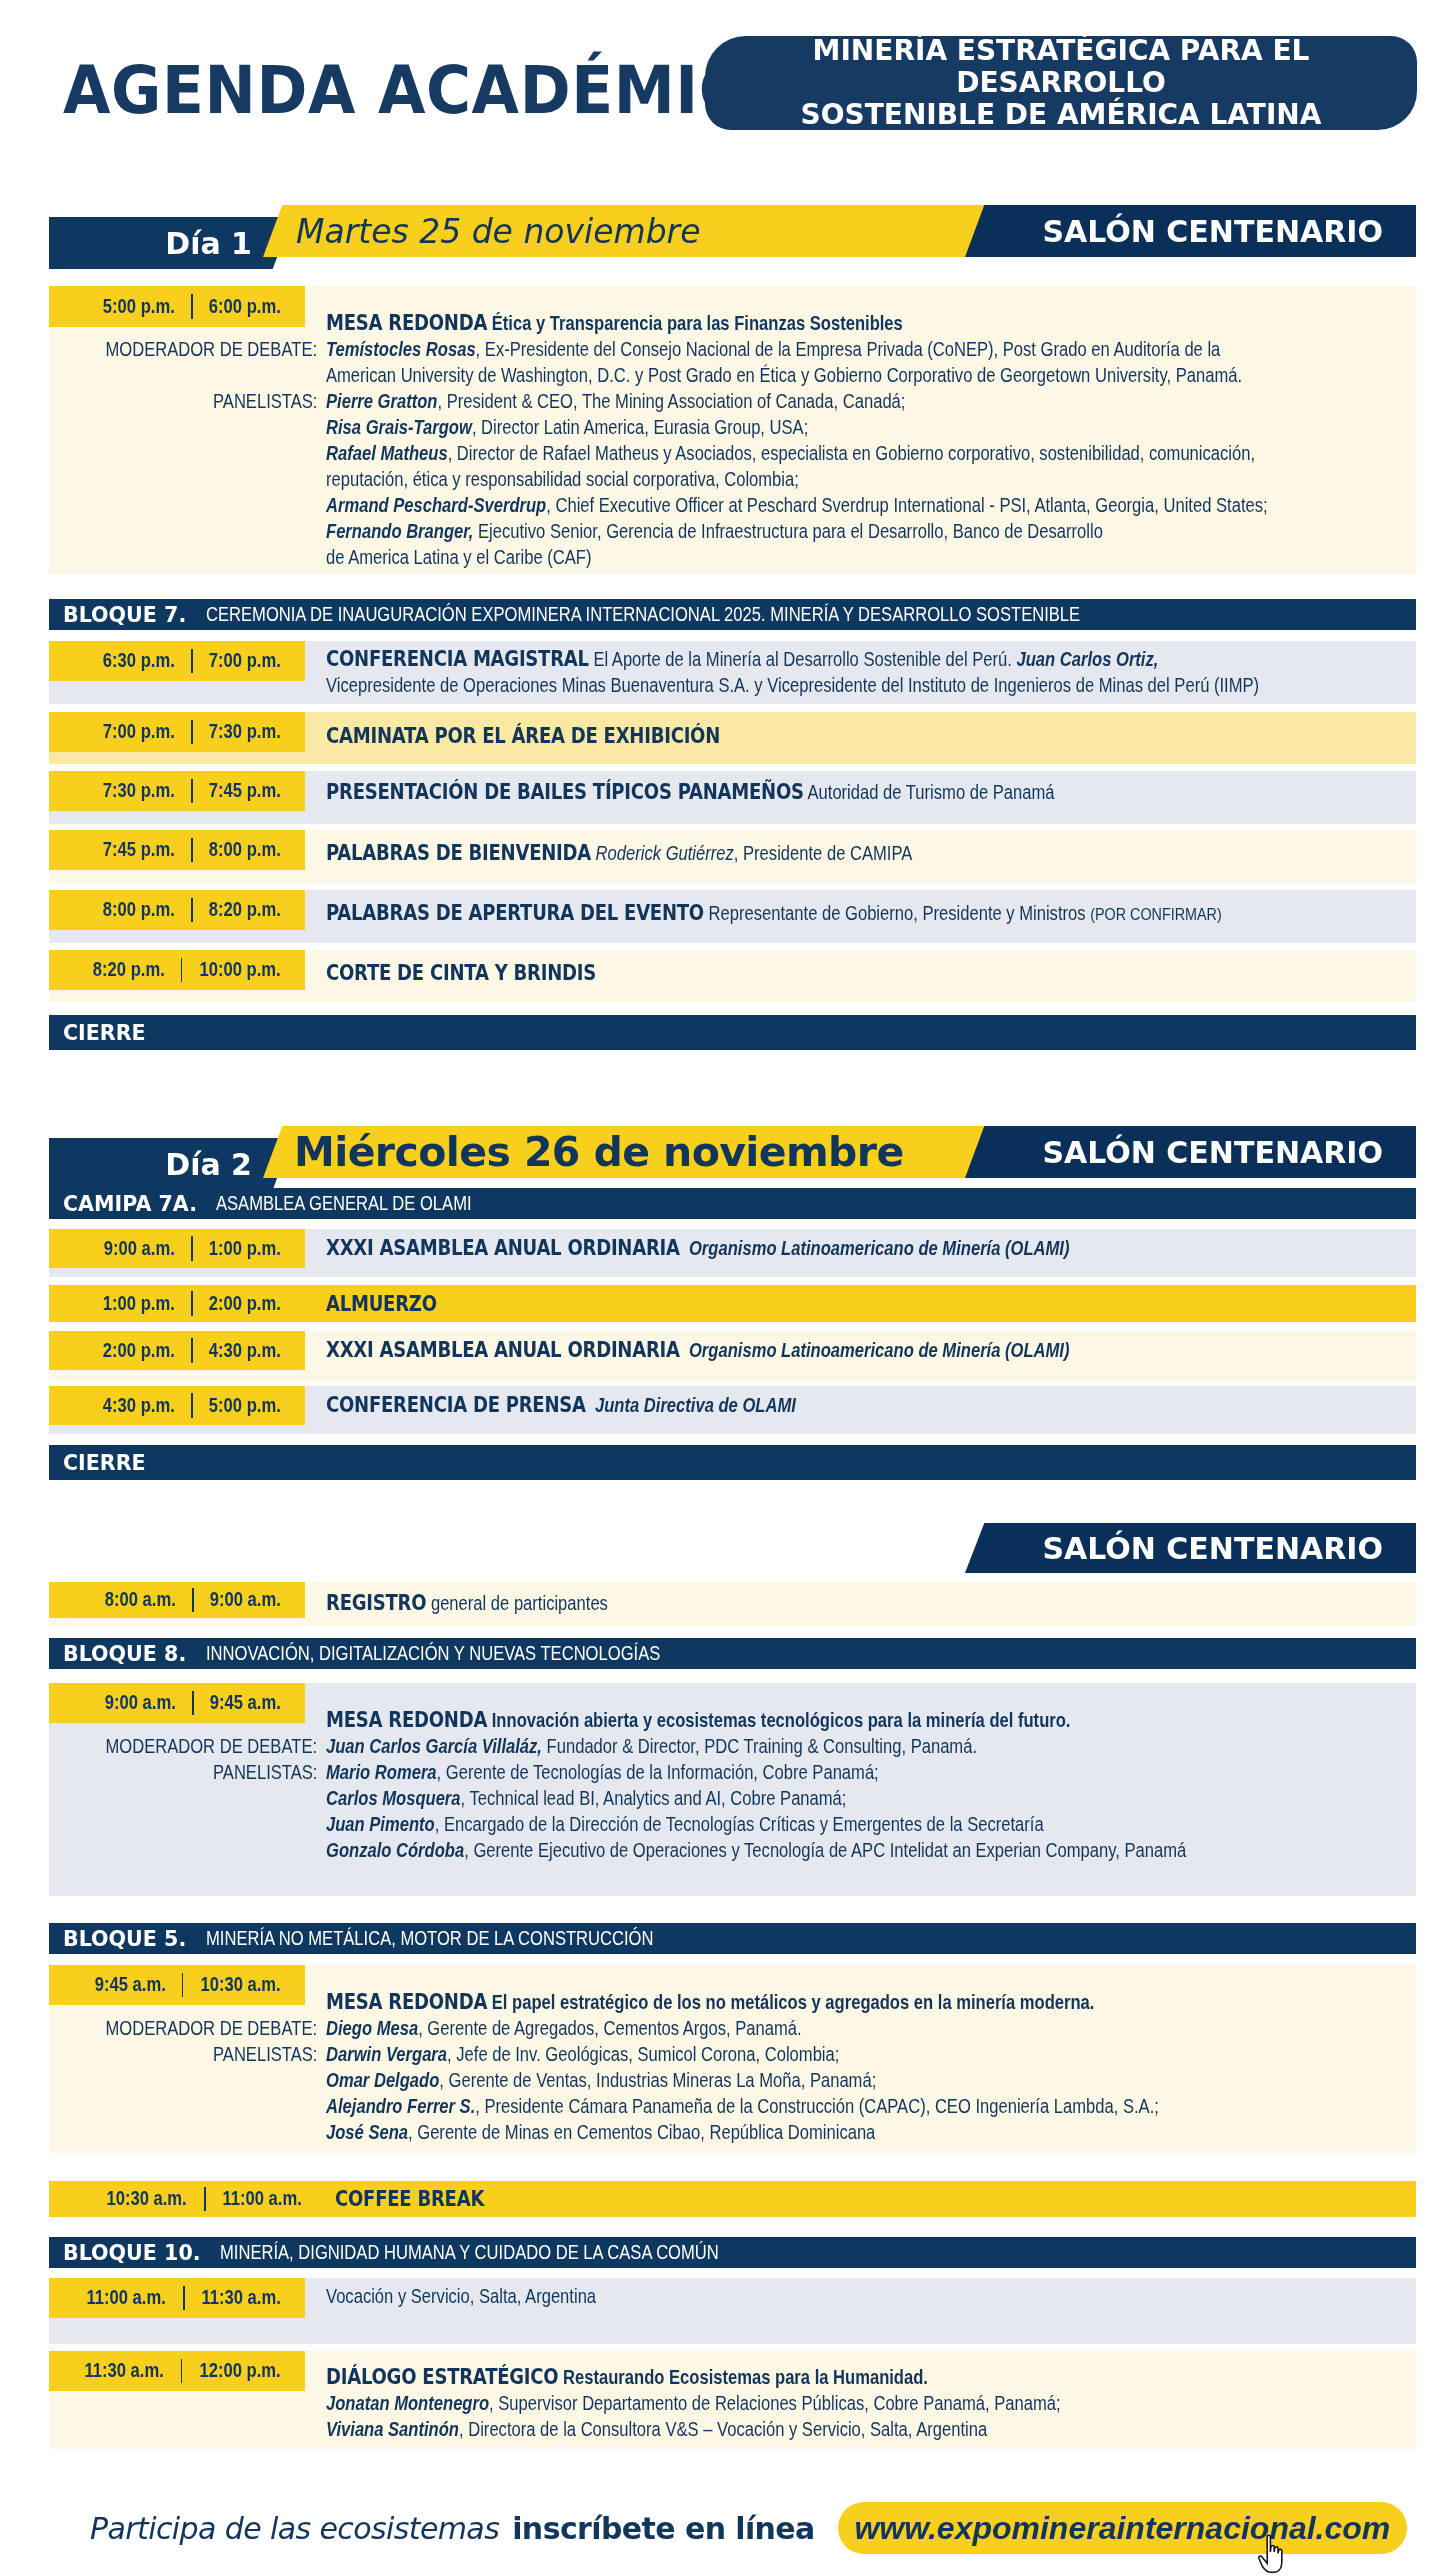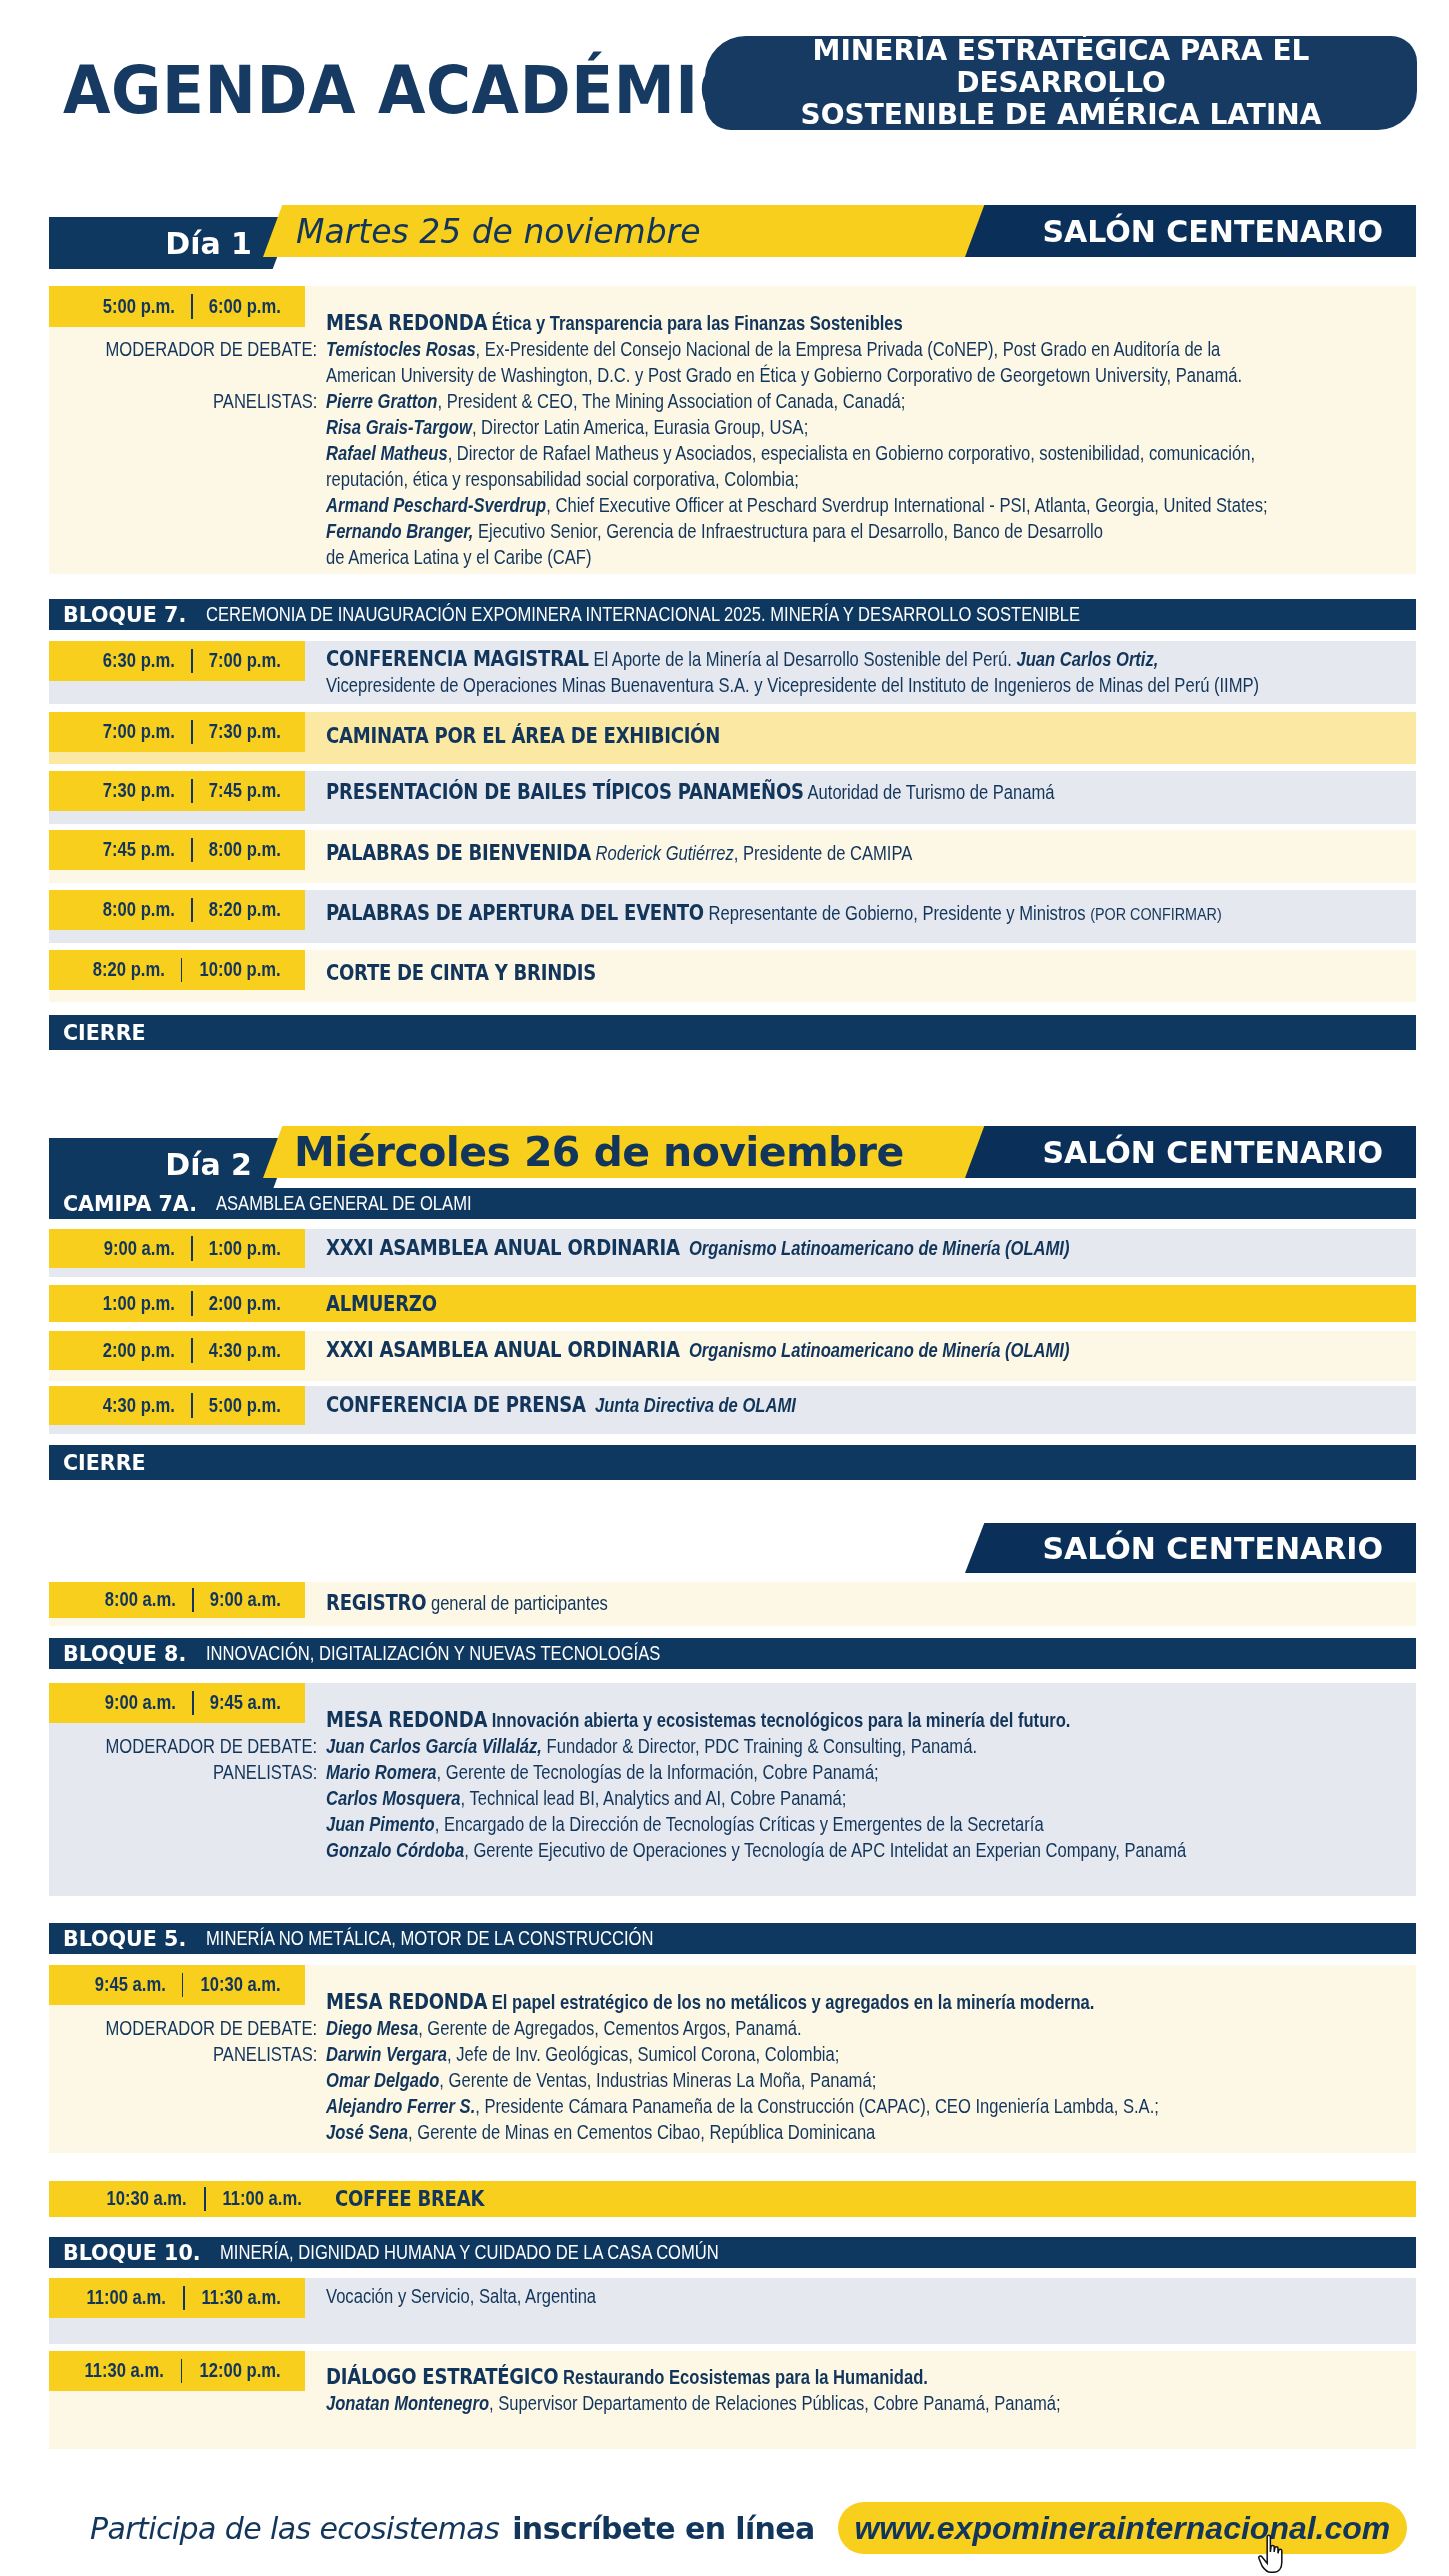--- a/index.html
+++ b/index.html
@@ -300,20 +300,21 @@
 
 <div class="abs row bg-cream" style="top:2351px; height:98px;">
   <div class="time" style="height:40px;">
       <span class="t">11:30 a.m.</span>
       <span class="sep"></span>
       <span class="t">12:00 p.m.</span>
     </div>
   <div class="content" style="top:13px;">
     <div><span class="cond"><span class="lbl">DIÁLOGO ESTRATÉGICO</span><span class="sub"> Restaurando Ecosistemas para la Humanidad.</span></span></div>
     <div class="person"><span class="cond"><span class="it">Jonatan Montenegro</span><span>, Supervisor Departamento de Relaciones Públicas, Cobre Panamá, Panamá;</span></span></div>
+    <div class="person"><span class="cond"><span class="it">Viviana Santinón</span><span>, Directora de la Consultora V&amp;S – Vocación y Servicio, Salta, Argentina</span></span></div>
   </div>
 </div>
 
 <div class="abs footer">
   <span class="f1">Participa de las ecosistemas</span>
   <span class="f2">inscríbete en línea</span>
   <a class="url">
     <span>www.expominerainternacional.com</span>
     <svg class="cursor" viewBox="0 0 22 32">
       <path d="M8 2 C8 0.5 10.5 0.5 10.5 2 L10.5 14 L11 10 C11 8.5 13.5 8.5 13.5 10 L13.5 14 L14 11 C14 9.5 16.5 9.5 16.5 11 L16.5 15 L17 13 C17 11.5 19.5 11.5 19.5 13 L19.5 22 C19.5 27 17 30 13 30 L11 30 C8 30 6 28 4 25 L1.5 19 C1 17.5 3 16.5 4 18 L8 23 Z" fill="#ffffff" stroke="#111" stroke-width="1.2"></path>

